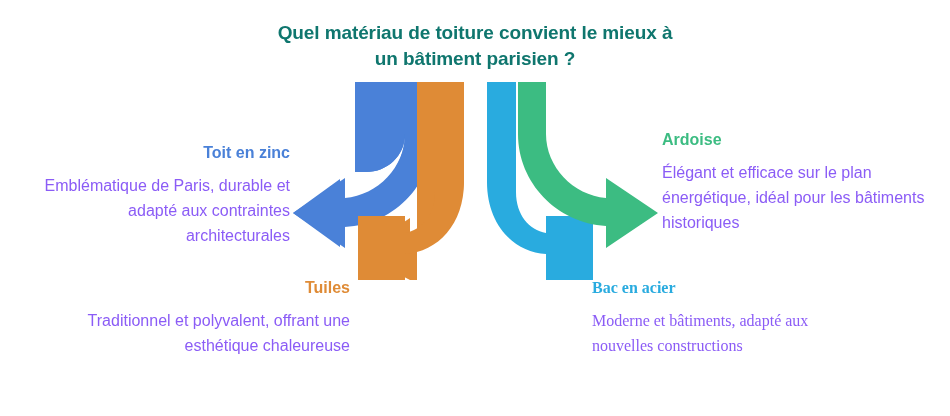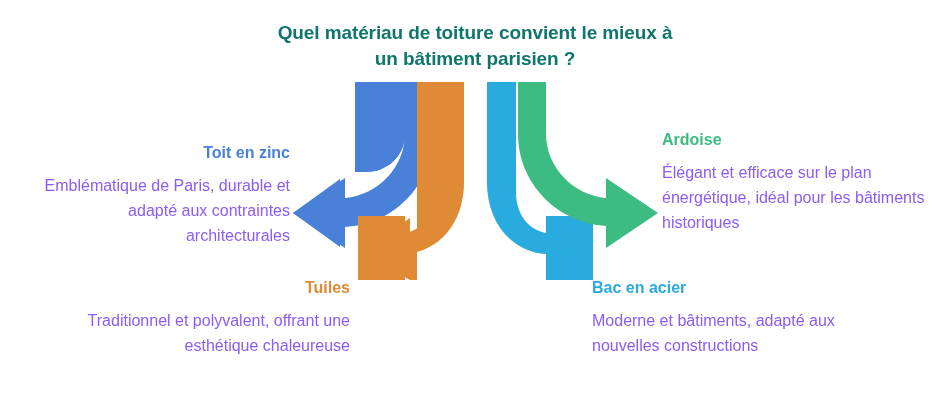--- a/index.html
+++ b/index.html
@@ -84,20 +84,21 @@
     top: 278px;
     width: 275px;
     text-align: right;
   }
   
   .item-acier {
     left: 592px;
     top: 278px;
     width: 275px;
     text-align: left;
+    font-family: Liberation Serif, serif;
   }
 </style>
 </head>
 <body>
 
 <div class="canvas">
 
   <div class="title">Quel matériau de toiture convient le mieux à un bâtiment parisien ?</div>
 
   <div class="arrows">

